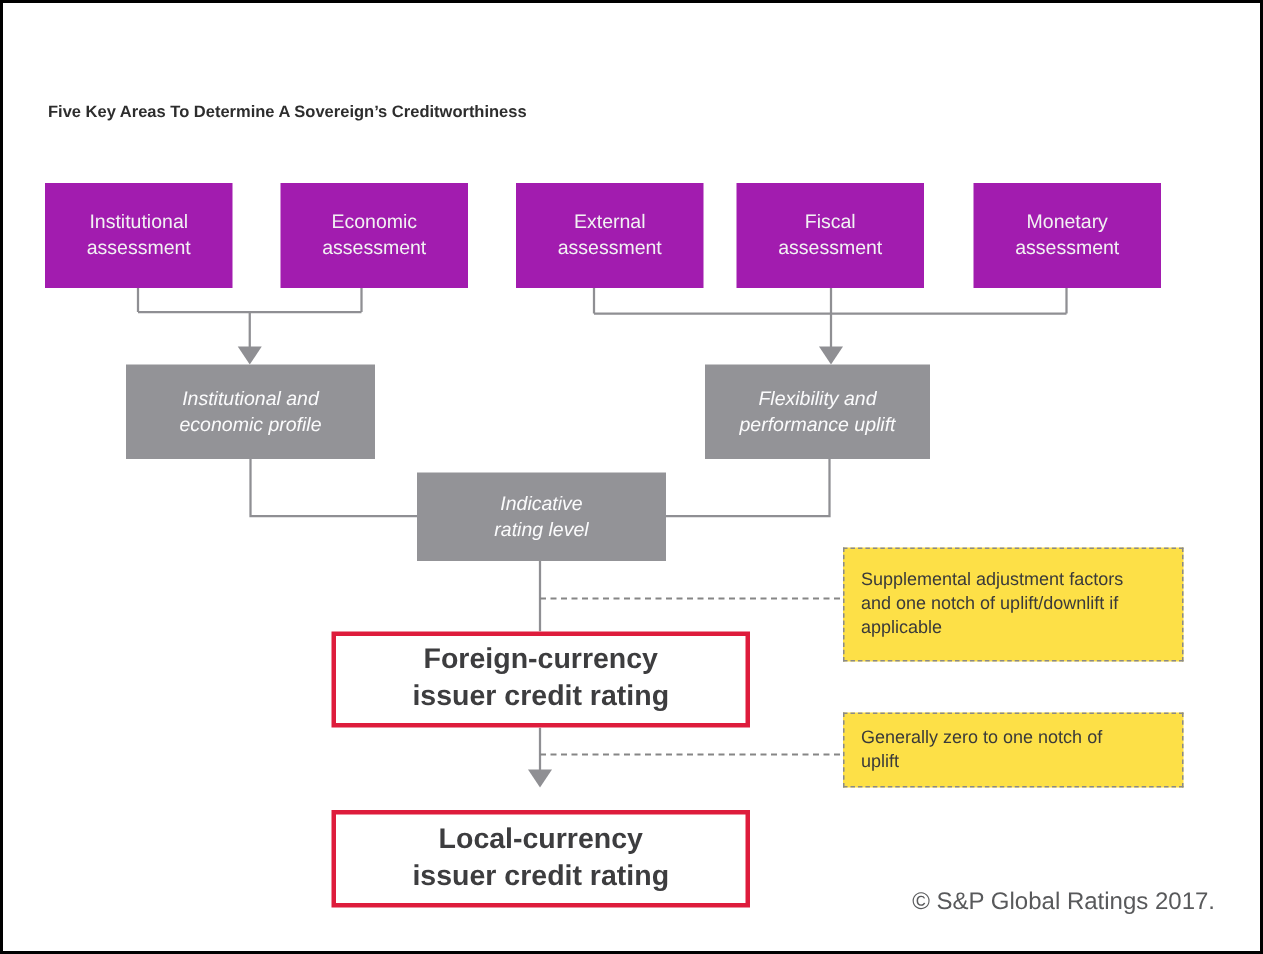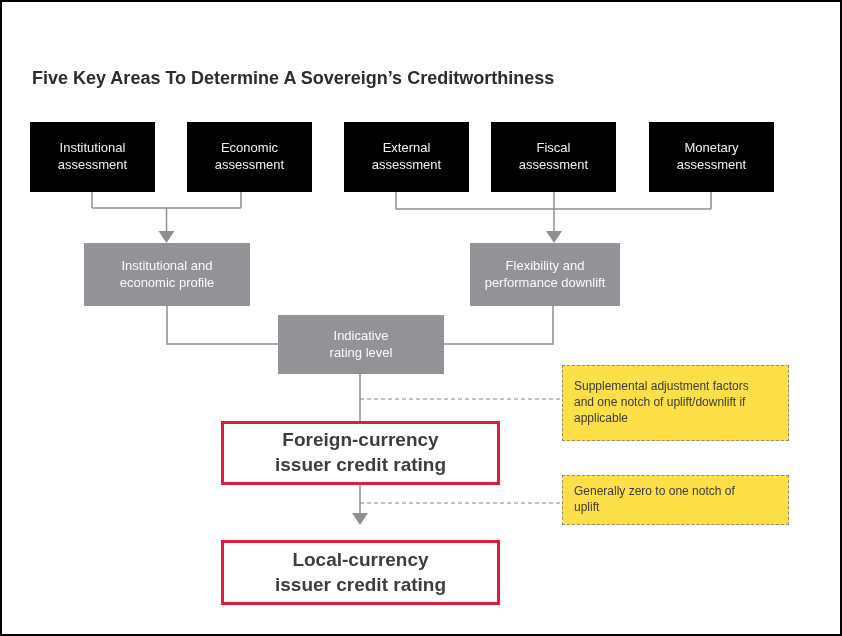--- a/index.html
+++ b/index.html
@@ -12,38 +12,38 @@
     font-family:"Liberation Sans", sans-serif;
     overflow:hidden;
   }
   .title {
     position:absolute; left:30px; top:31px;
     font-size:24px; font-weight:bold; color:#1c1c1c;
     margin:0; line-height:1.1;
   }
   .subtitle {
     position:absolute; left:30px; top:67px;
-    font-size:18px; font-weight:bold; color:#2d2d2d;
+    font-size:11px; font-weight:bold; color:#2d2d2d;
     margin:0; line-height:1.1;
   }
   svg.connectors { position:absolute; left:0; top:0; pointer-events:none; }
   .box {
     position:absolute;
     display:flex; flex-direction:column;
     align-items:center; justify-content:center;
     text-align:center;
     box-sizing:border-box;
   }
   .box span { display:block; line-height:1.3; }
   .box-dark {
     width:125px; height:70px; top:120px;
-    background:#000000; color:#f2f2f3; font-size:13px;
+    background:#a21caf; color:#f2f2f3; font-size:13px;
   }
   .box-gray {
-    background:#939397; color:#fbfbfc; font-size:13px;
+    background:#939397; color:#fbfbfc; font-size:13px;font-style:italic;
   }
   .box-red {
     left:219px; width:279px;
     background:#ffffff;
     border:3px solid #de1c3c;
     color:#3d3d3f; font-size:19px; font-weight:bold;
   }
   .note-box {
     position:absolute; left:560px; width:227px;
     box-sizing:border-box;
@@ -105,21 +105,21 @@
     <span>Monetary</span>
     <span>assessment</span>
   </div>
 
   <div class="box box-gray" style="left:82px; top:241px; width:166px; height:63px">
     <span>Institutional and</span>
     <span>economic profile</span>
   </div>
   <div class="box box-gray" style="left:468px; top:241px; width:150px; height:63px">
     <span>Flexibility and</span>
-    <span>performance downlift</span>
+    <span>performance uplift</span>
   </div>
 
   <div class="box box-gray" style="left:276px; top:313px; width:166px; height:59px">
     <span>Indicative</span>
     <span>rating level</span>
   </div>
 
   <div class="box box-red" style="top:419px; height:64px">
     <span>Foreign-currency</span>
     <span>issuer credit rating</span>
@@ -129,14 +129,15 @@
     <span>issuer credit rating</span>
   </div>
 
   <div class="note-box" style="top:363px; height:76px">
     <span>Supplemental adjustment factors and one notch of uplift/downlift if applicable</span>
   </div>
   <div class="note-box" style="top:473px; height:50px">
     <span>Generally zero to one notch of uplift</span>
   </div>
 
+  <div class="copyright">© S&amp;P Global Ratings 2017.</div>
 
 </div>
 
 </body></html>

